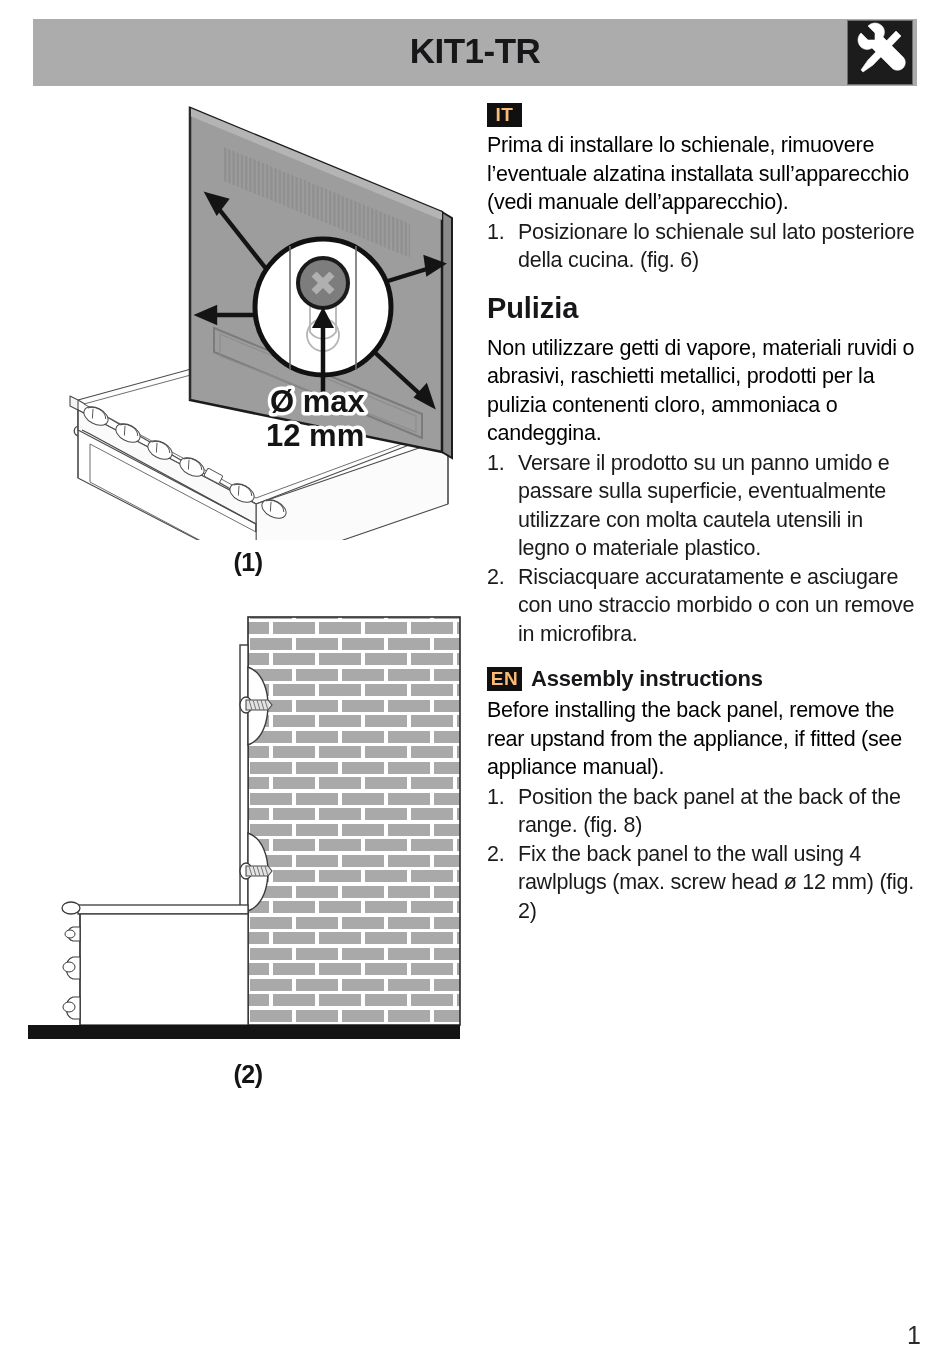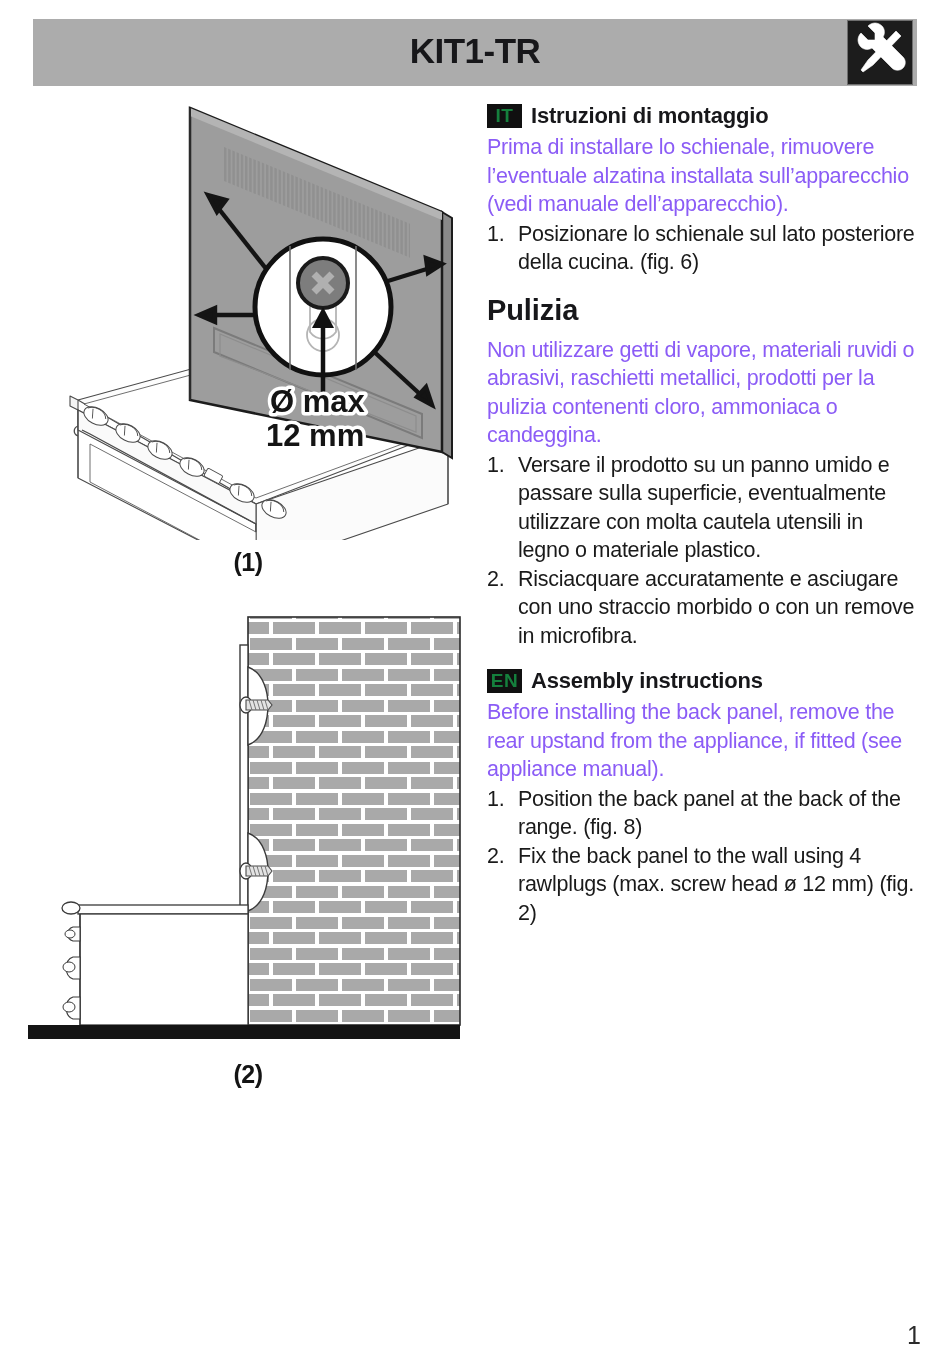--- a/index.html
+++ b/index.html
@@ -61,41 +61,41 @@
   }
   .lang-head {
     display: flex;
     align-items: center;
     gap: 9px;
     margin-bottom: 4px;
   }
   .lang-badge {
     display: inline-block;
     background: #101010;
-    color: #15803d;
+    color: #fdba74;
     font-size: 19px;
     font-weight: 700;
     line-height: 23px;
     height: 24px;
     min-width: 35px;
     text-align: center;
     letter-spacing: 0.5px;
     padding: 0 0;
     box-sizing: border-box;
   }
   .lang-title {
     font-size: 22px;
     font-weight: 700;
     color: #17171a;
     letter-spacing: -0.2px;
   }
   .para {
     font-size: 21.5px;
     line-height: 28.5px;
-    color: #8b5cf6;
+    color: #000000;
     letter-spacing: -0.25px;
     margin: 0 0 1px 0;
   }
   .sub-head {
     font-size: 29px;
     font-weight: 700;
     color: #17171a;
     margin: 17px 0 9px 0;
     letter-spacing: -0.1px;
   }
@@ -368,21 +368,20 @@
 
     <rect x="10" y="420" width="432" height="14" fill="#141414"></rect>
   </svg>
   <div class="fig-caption" id="fig2-caption">(2)</div>
 </div>
 
 <div id="text-column">
 
   <div class="lang-head">
     <span class="lang-badge">IT</span>
-    <span class="lang-title">Istruzioni di montaggio</span>
   </div>
 
   <p class="para">Prima di installare lo schienale, rimuovere l’eventuale alzatina installata sull’apparecchio (vedi manuale dell’apparecchio).</p>
 
   <ol class="steps">
     <li><span class="num">1.</span><span>Posizionare lo schienale sul lato posteriore della cucina. (fig. 6)</span></li>
   </ol>
 
   <div class="sub-head">Pulizia</div>
 

